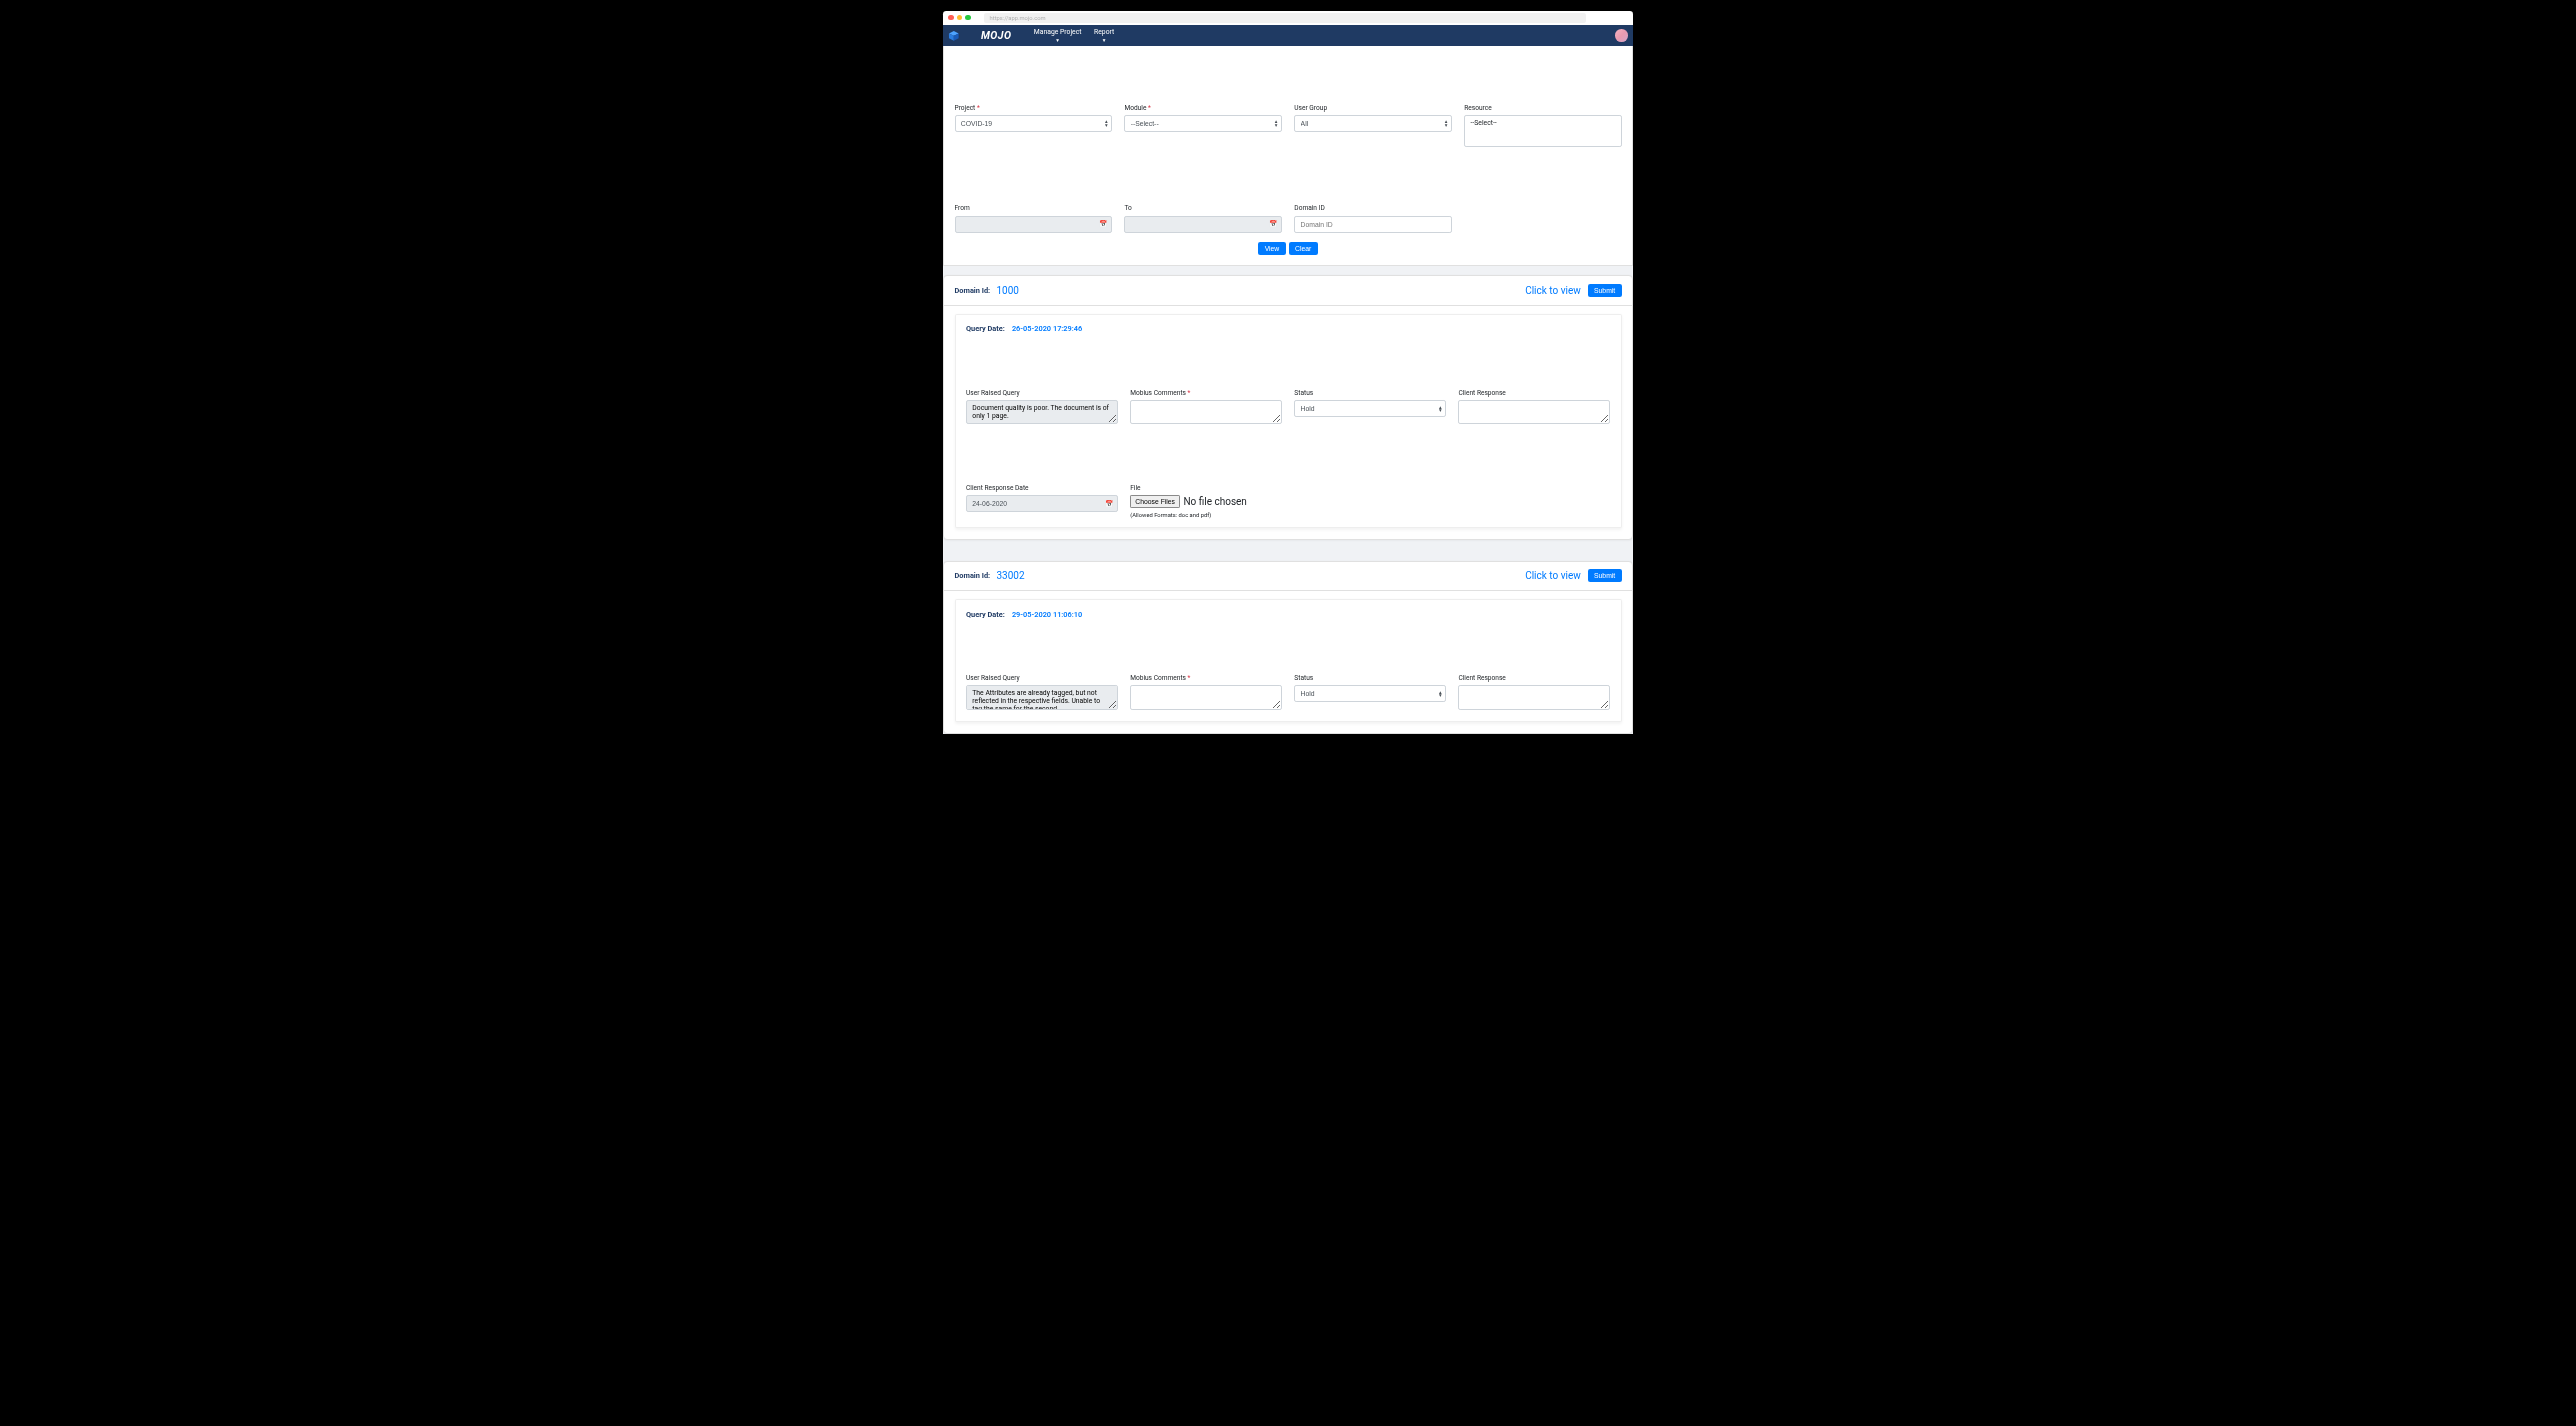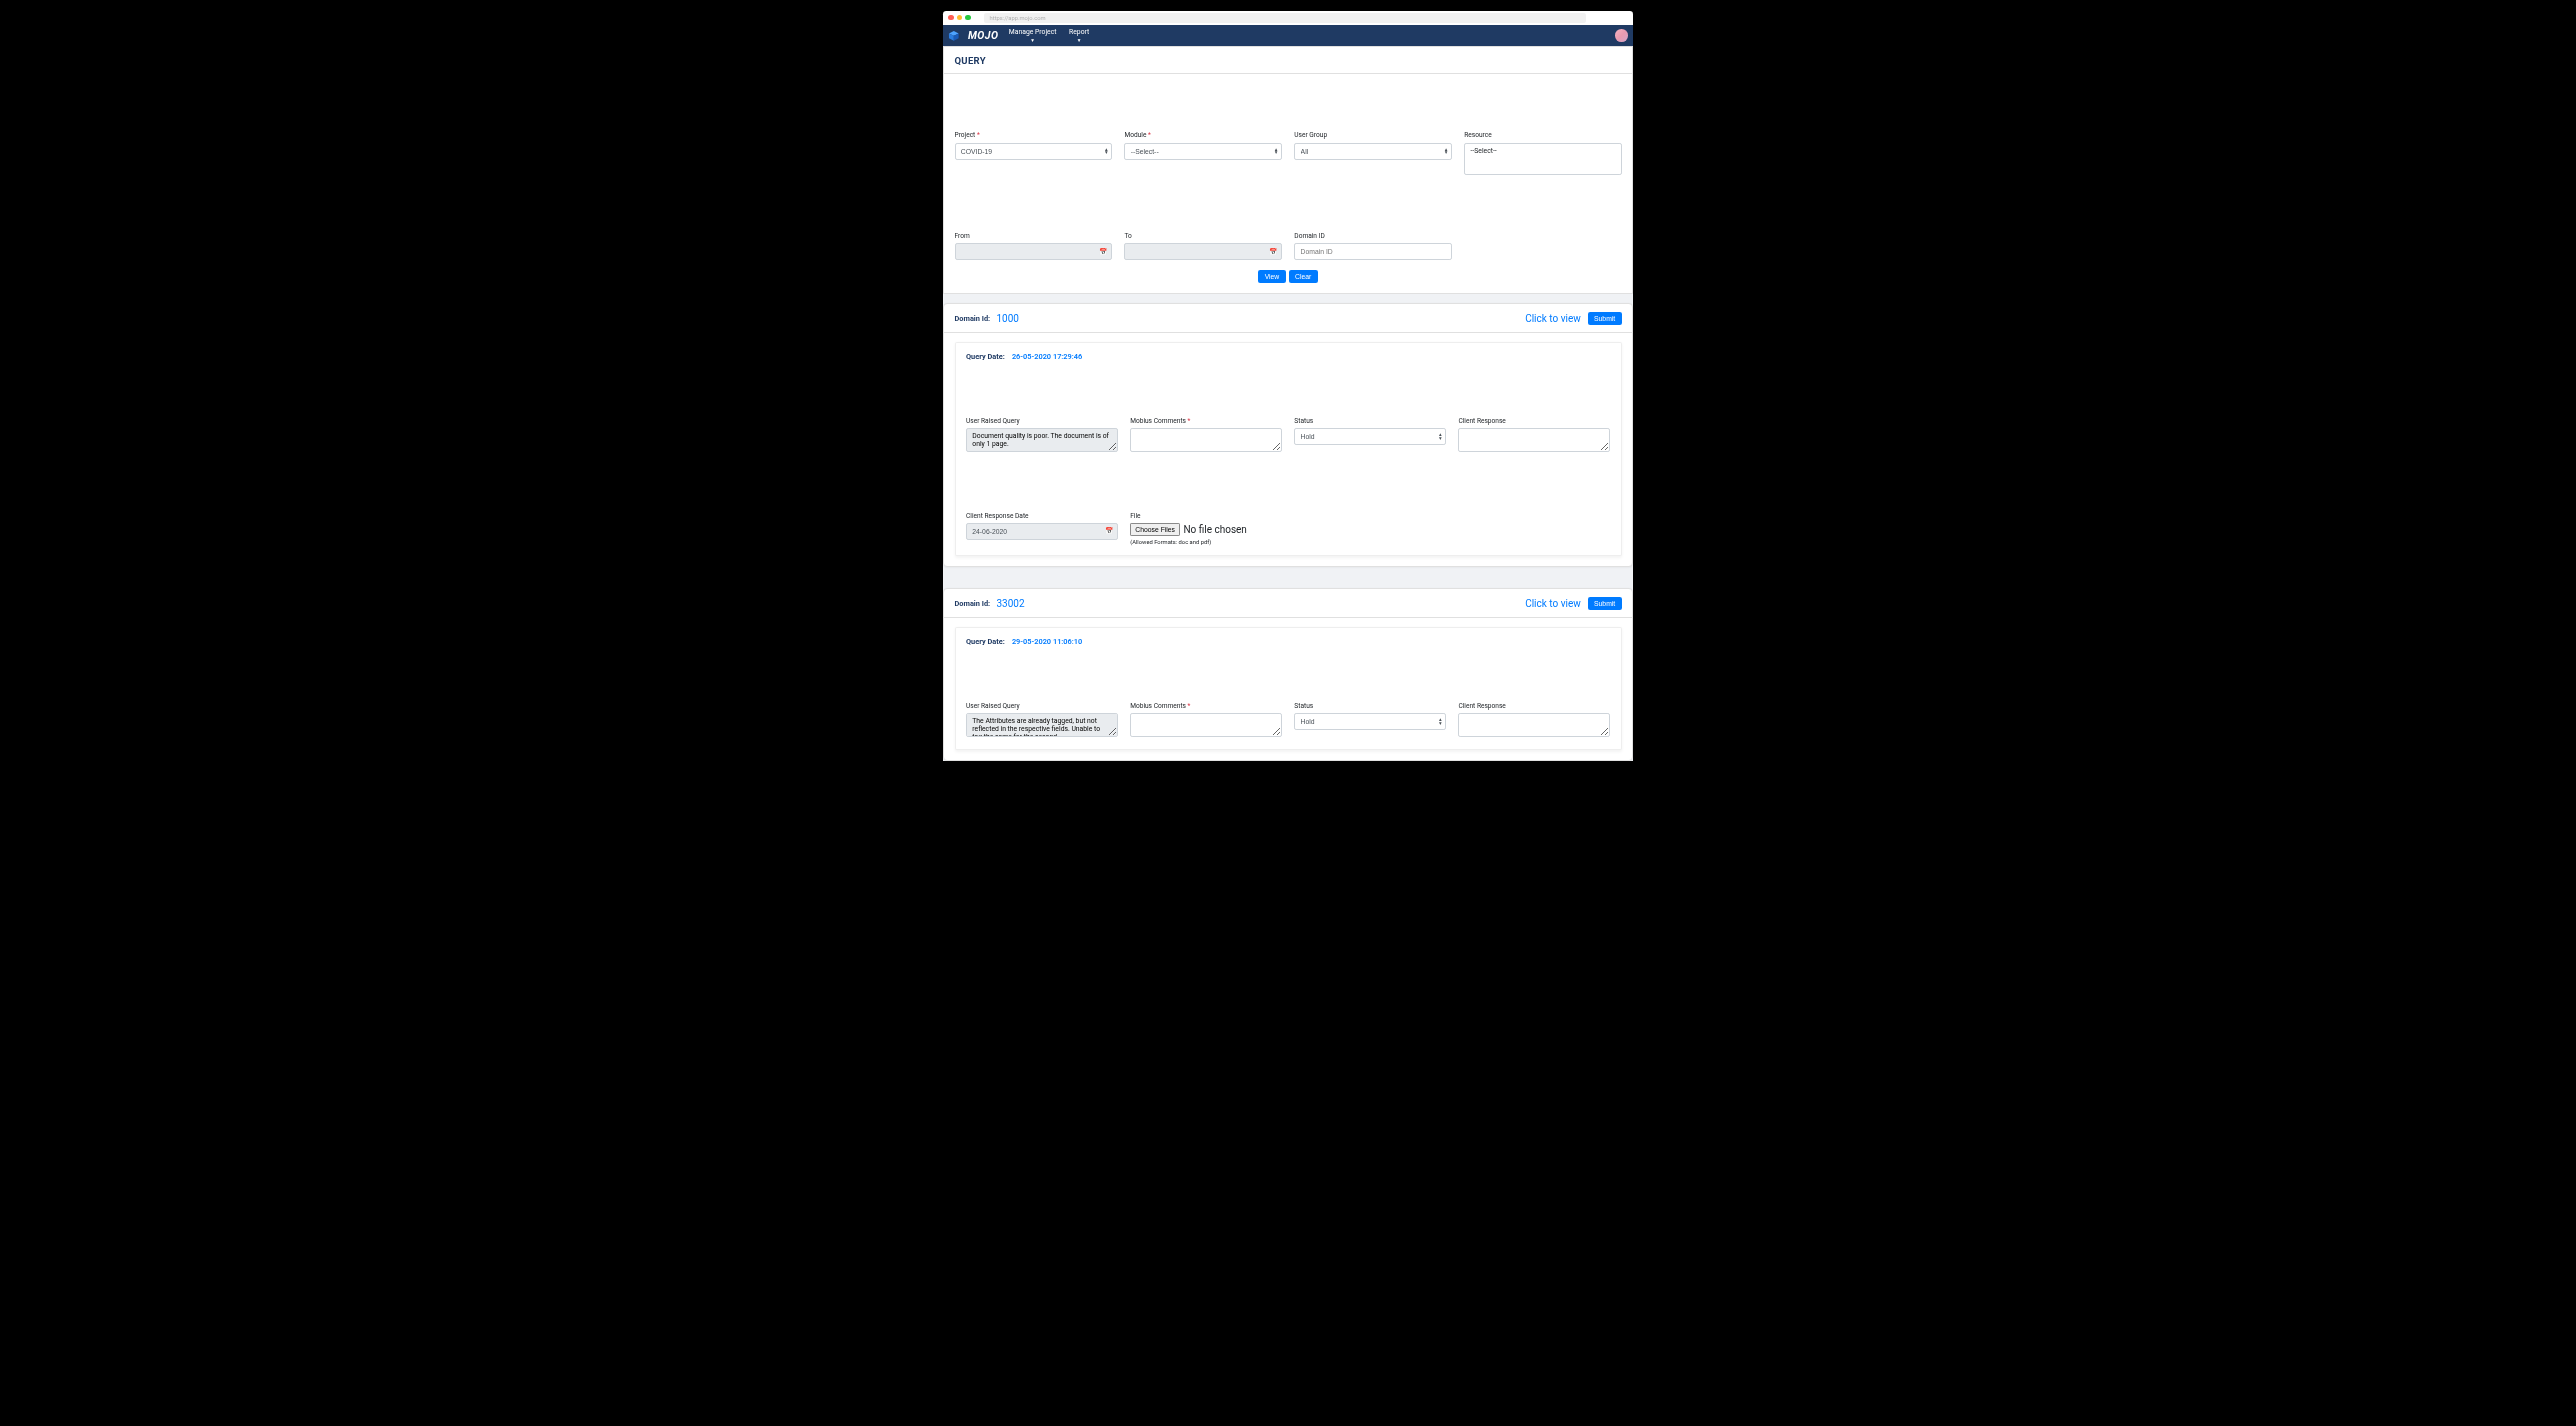--- a/index.html
+++ b/index.html
@@ -6,21 +6,21 @@
 body { background: #000; font-family: -apple-system, BlinkMacSystemFont, "Segoe UI", Roboto, sans-serif; font-size: 6.8px; color: #212529; }
 .outer-frame { width: 690px; margin: 10.5px auto; background: #000; }
 .browser-chrome { background: #fff; border-radius: 3.2px 3.2px 0 0; height: 14.7px; display: flex; align-items: center; padding: 0 5.3px; gap: 3.2px; }
 .traffic-dot { width: 5.3px; height: 5.3px; border-radius: 50%; }
 .dot-red { background: #ff5f56; }
 .dot-yellow { background: #ffbd2e; }
 .dot-green { background: #27c93f; }
 .url-bar { flex: 1; background: #f1f1f1; border-radius: 2.1px; height: 9.5px; margin-left: 10.5px; margin-right: 42px; display: flex; align-items: center; padding: 0 5.3px; color: #b0b0b0; font-size: 5.8px; }
 .app-window { background: #f0f2f5; overflow: hidden; }
 .navbar { background: #1f3a63; color: #fff; display: flex; align-items: center; padding: 0 5.3px; height: 21px; }
-.logo-wrap { display: flex; align-items: center; gap: 8px; margin-right: 4px; }
+.logo-wrap { display: flex; align-items: center; gap: 21px; margin-right: 16px; }
 .logo-cube { width: 11.6px; height: 11.6px; }
 .logo-text { font-size: 10.5px; font-weight: 700; letter-spacing: 0.5px; font-style: italic; }
 .nav-item { color: #fff; padding: 0 6.3px; font-size: 6.8px; cursor: pointer; display: flex; align-items: center; gap: 2.1px; flex-direction: column; }
 .nav-caret { font-size: 4.7px; }
 .nav-spacer { flex: 1; }
 .avatar { width: 12.6px; height: 12.6px; border-radius: 50%; background: linear-gradient(135deg, #f7b3c1 0%, #e89ab0 50%, #d4a5c9 100%); }
 .page-title-bar { background: #fff; padding: 7.4px 10.5px; border: 0.5px solid #e0e0e0; margin: 0; }
 .page-title { color: #1f3a63; font-size: 9.5px; font-weight: 700; letter-spacing: 0.3px; }
 .filter-card { background: #fff; border: 0.5px solid #e0e0e0; border-top: none; padding: 9.5px 10.5px; }
 .row { display: flex; gap: 12.6px; margin-bottom: 9.5px; }
@@ -82,23 +82,20 @@
         <span class="nav-caret">▼</span>
       </div>
       <div class="nav-item">
         <span>Report</span>
         <span class="nav-caret">▼</span>
       </div>
       <div class="nav-spacer"></div>
       <div class="avatar"></div>
     </div>
 
-    <div class="page-title-bar">
-      <div class="page-title">QUERY</div>
-    </div>
 
     <div class="filter-card">
       <div class="row">
         <div class="col-4">
           <label class="form-label"><span>Project</span> <span class="req">*</span></label>
           <div class="select-wrap">
             <select class="form-control">
               <option>COVID-19</option>
             </select>
             <span class="select-caret">▴<br>▾</span>

